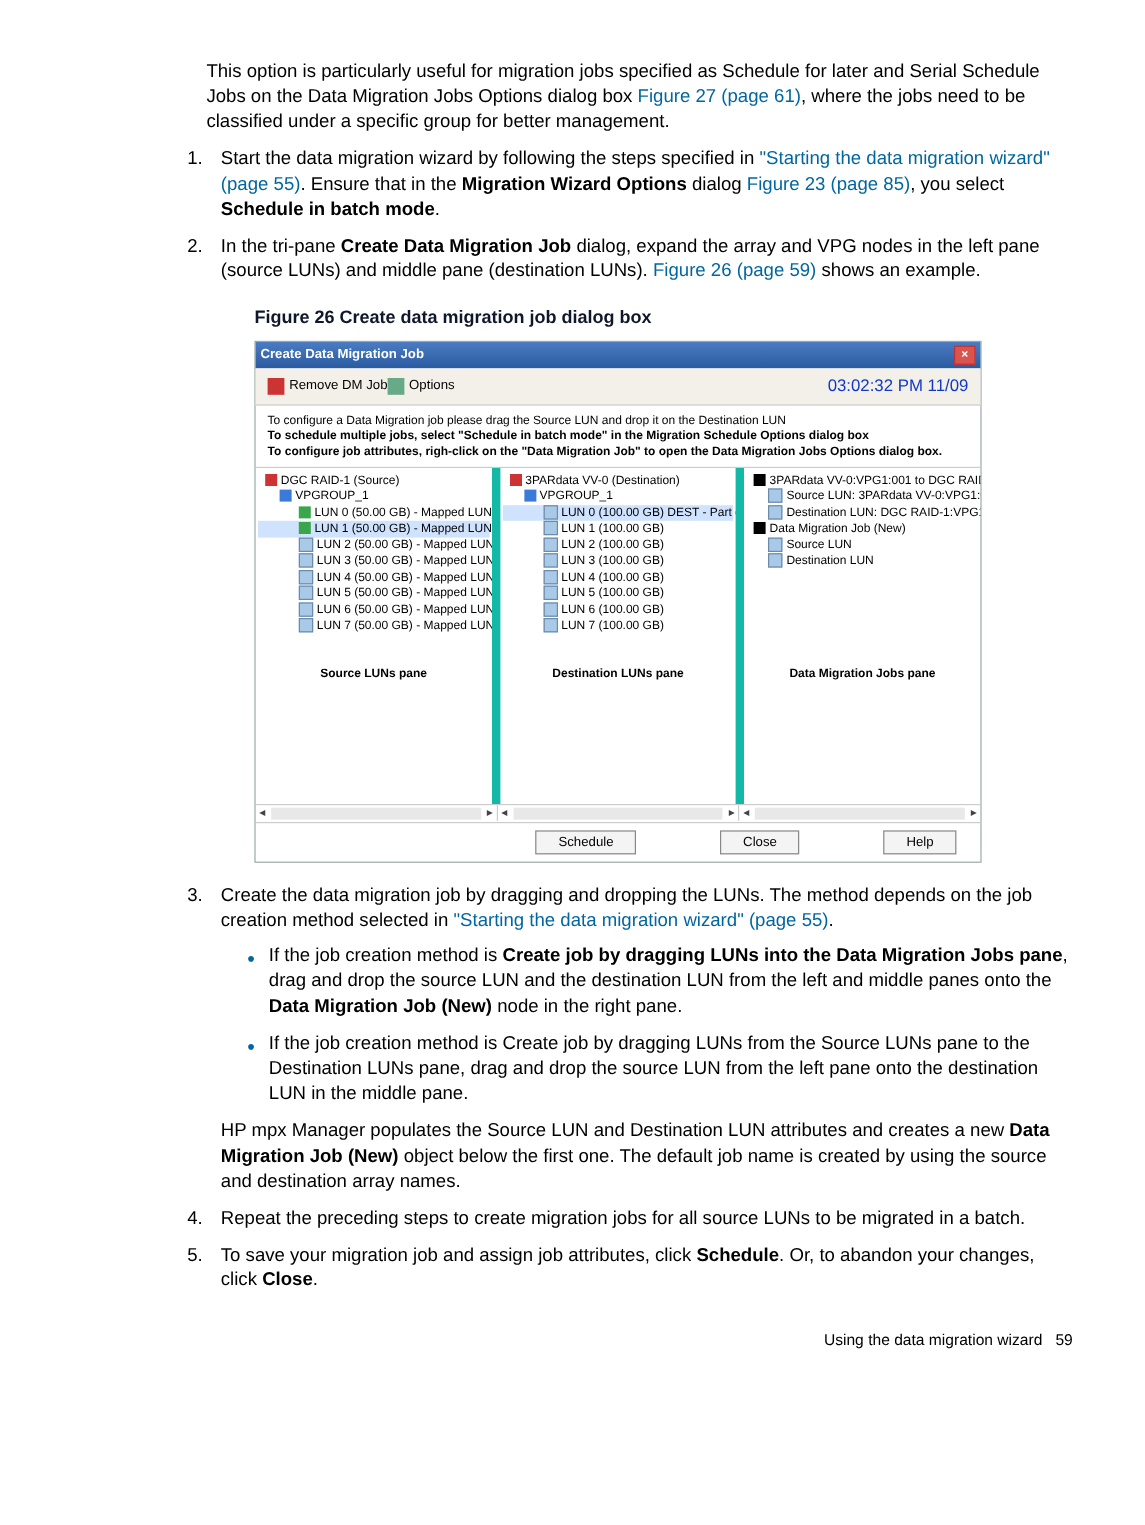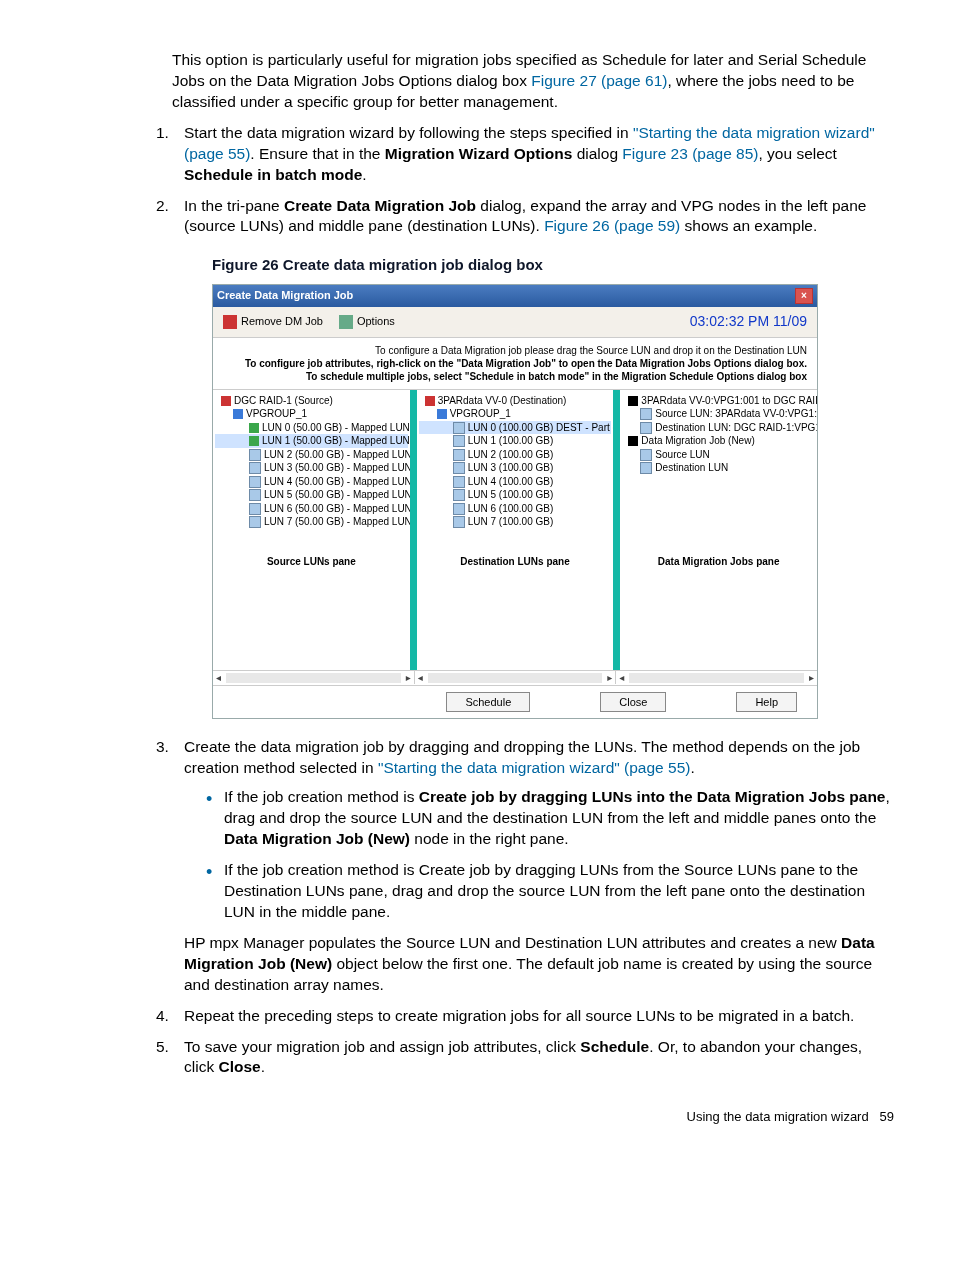--- a/index.html
+++ b/index.html
@@ -12,25 +12,25 @@
   ol.steps>li>.num{width:28px;flex:none}
   ol.steps>li>.body{flex:1}
   ul.bullets{list-style:none;padding-left:40px;margin:8px 0}
   ul.bullets>li{position:relative;margin:0 0 10px 0;font-size:15.5px;line-height:1.35}
   ul.bullets>li:before{content:"•";color:#0066a1;position:absolute;left:-18px;font-size:18px}
   .figcap{color:#0f172a;font-weight:bold;font-size:15px;margin:18px 0 8px 28px}
   .dialog{margin-left:28px;width:604px;border:1px solid #9aa;background:#fff;font-family:Tahoma,Arial,sans-serif;font-size:10px}
   .titlebar{background:linear-gradient(#4b7cc1,#2a5aa0);color:#fff;font-weight:bold;padding:3px 4px;display:flex;justify-content:space-between;align-items:center;font-size:11px}
   .close-x{background:#d9534f;color:#fff;width:16px;height:14px;display:flex;align-items:center;justify-content:center;font-size:10px;font-weight:bold;border:1px solid #b33}
   .toolbar{display:flex;align-items:center;justify-content:space-between;background:#f3f0ea;border-bottom:1px solid #ccc;padding:2px 10px;height:26px}
-  .toolbar-left{display:flex;gap:16px;align-items:center}
+  .toolbar-left{display:flex;align-items:center}
   .toolbtn{display:flex;align-items:center;gap:4px;font-size:11px}
   .tb-ico{width:14px;height:14px;display:inline-block}
   .clock{color:#1138c9;font-weight:normal;font-size:14px}
-  .instruct{text-align:right;font-size:10px;padding:6px 10px;line-height:1.3;border-bottom:1px solid #ccc}
+  .instruct{text-align:left;font-size:10px;padding:6px 10px;line-height:1.3;border-bottom:1px solid #ccc}
   .instruct .b{font-weight:bold}
   .tri{display:flex;height:280px}
   .pane{flex:1;border-right:7px solid #14b8a6;overflow:hidden;position:relative;padding:4px 2px}
   .pane:last-child{border-right:none}
   .tree-row{white-space:nowrap;font-size:10px;line-height:1.35;padding-left:6px}
   .ind1{padding-left:18px}.ind2{padding-left:34px}
   .sel{background:#cfe3ff}
   .ico{display:inline-block;width:10px;height:10px;margin-right:3px;vertical-align:middle}
   .i-red{background:#c33}
   .i-blue{background:#3a7ad9}
@@ -82,22 +82,22 @@
                 </span>
             <span class="toolbtn">
                   <span class="tb-ico" style="background:#6a8"></span>
                   <span>Options</span>
                 </span>
           </div>
           <span class="clock">03:02:32 PM 11/09</span>
         </div>
         <div class="instruct">
           <div>To configure a Data Migration job please drag the Source LUN and drop it on the Destination LUN</div>
+          <div class="b">To schedule multiple jobs, select "Schedule in batch mode" in the Migration Schedule Options dialog box</div>
           <div class="b">To configure job attributes, righ-click on the "Data Migration Job" to open the Data Migration Jobs Options dialog box.</div>
-          <div class="b">To schedule multiple jobs, select "Schedule in batch mode" in the Migration Schedule Options dialog box</div>
         </div>
         <div class="tri">
           <div class="pane">
             <div class="tree-row"><span class="ico i-red"></span><span>DGC RAID-1 (Source)</span></div>
             <div class="tree-row ind1"><span class="ico i-blue"></span><span>VPGROUP_1</span></div>
             <div class="tree-row ind2"><span class="ico i-grn"></span><span>LUN 0 (50.00 GB) - Mapped LUN</span></div>
             <div class="tree-row ind2 sel"><span class="ico i-grn"></span><span>LUN 1 (50.00 GB) - Mapped LUN:SF</span></div>
             <div class="tree-row ind2"><span class="ico i-cyl"></span><span>LUN 2 (50.00 GB) - Mapped LUN</span></div>
             <div class="tree-row ind2"><span class="ico i-cyl"></span><span>LUN 3 (50.00 GB) - Mapped LUN</span></div>
             <div class="tree-row ind2"><span class="ico i-cyl"></span><span>LUN 4 (50.00 GB) - Mapped LUN</span></div>

